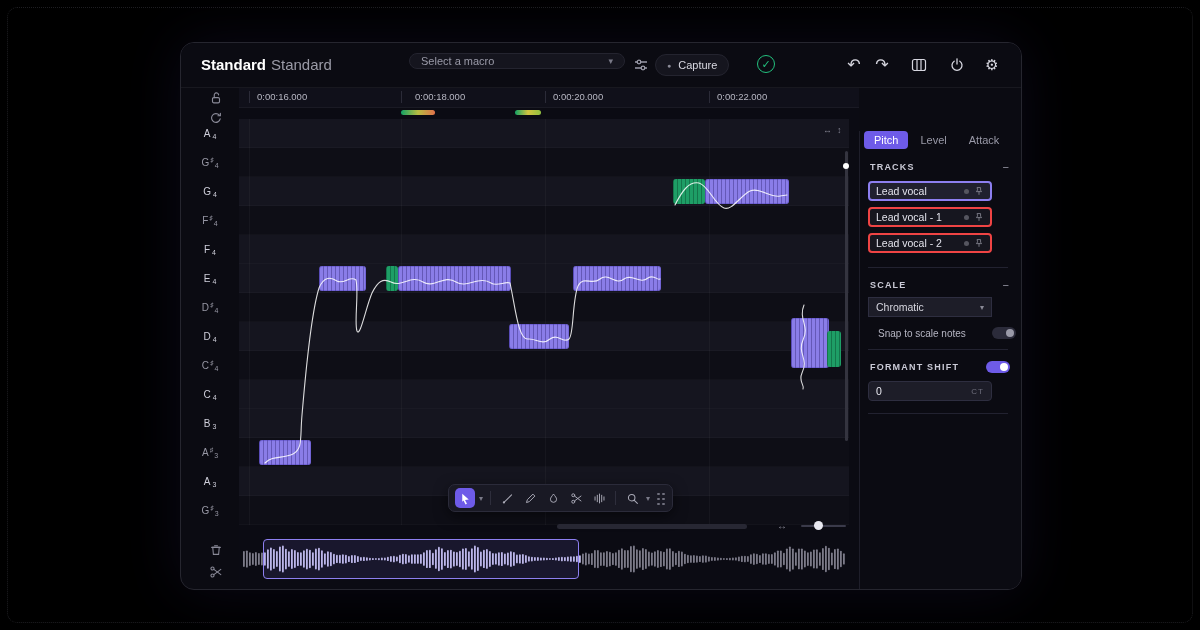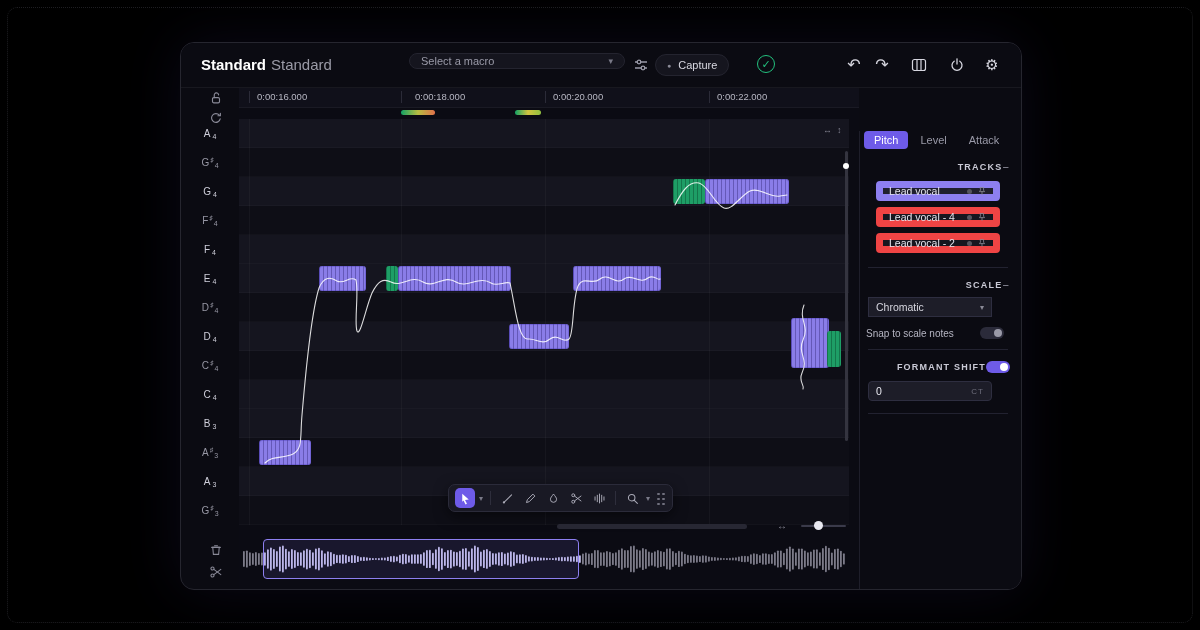--- a/index.html
+++ b/index.html
@@ -82,34 +82,34 @@
 
   
   .wavestrip{position:absolute;left:0;top:452px;width:610px;height:42px;}
   .wavesel{position:absolute;top:0;height:40px;border:1.5px solid #8d7ff0;border-radius:4px;background:rgba(130,118,240,.12);box-sizing:border-box;}
 
   
   .sidebar{position:absolute;left:678px;top:44px;width:162px;height:502px;border-left:1px solid #1e1e2a;background:#0b0b12;margin-top:44px;}
   .side-tabs{position:absolute;left:4px;top:0;display:flex;align-items:center;gap:2px;}
   .stab{padding:3px 10px;font-size:11px;color:#9a9aa8;border-radius:4px;}
   .stab.active{background:#6e5be8;color:#ffffff;}
-  .sec-head{position:absolute;left:10px;width:140px;display:flex;align-items:center;justify-content:flex-end;
+  .sec-head{position:absolute;left:10px;width:140px;display:flex;align-items:center;justify-content:space-between;
             color:#cacad6;font-size:9px;font-weight:bold;letter-spacing:1.2px;}
   .minus{color:#9a9aa8;font-size:11px;font-weight:normal;}
-  .track{position:absolute;left:16px;width:124px;height:20px;box-sizing:border-box;border:7px solid #ef4444;background:#16161f;
+  .track{position:absolute;left:8px;width:124px;height:20px;box-sizing:border-box;border:2px solid #ef4444;background:#16161f;
          border-radius:4px;display:flex;align-items:center;padding:0 6px;gap:5px;}
   .track.sel{border-color:#8d7ff0;background:#20202e;}
   .track .tl{flex:1;color:#e3e3ec;font-size:10.5px;white-space:nowrap;overflow:hidden;}
   .track .tdot{width:5px;height:5px;border-radius:50%;background:#55555f;}
   .track svg{width:10px;height:10px;color:#8a8a96;}
   .sdiv{position:absolute;left:8px;width:140px;height:1px;background:#222230;}
   .sselect{position:absolute;left:8px;width:124px;height:20px;box-sizing:border-box;border:1px solid #2e2e40;background:#1d1d28;
            border-radius:0;display:flex;align-items:center;justify-content:space-between;padding:0 7px;color:#d6d6df;font-size:10.5px;}
   .sselect .caret{color:#8a8a96;font-size:8px;}
-  .snaprow{position:absolute;left:6px;width:138px;display:flex;align-items:flex-end;justify-content:space-between;color:#b5b5c2;font-size:10px;}
+  .snaprow{position:absolute;left:18px;width:138px;display:flex;align-items:flex-end;justify-content:space-between;color:#b5b5c2;font-size:10px;}
   .toggle{position:relative;width:24px;height:12px;border-radius:6px;}
   .toggle.off{background:#2b2b3a;}
   .toggle.on{background:#6e5be8;}
   .toggle i{position:absolute;top:2px;width:8px;height:8px;border-radius:50%;}
   .toggle.off i{right:2px;background:#9a9aa8;}
   .toggle.on i{right:2px;background:#ffffff;}
   .sinput{position:absolute;left:8px;width:124px;height:20px;box-sizing:border-box;border:1px solid #2e2e40;background:#1d1d28;
           border-radius:4px;display:flex;align-items:center;justify-content:space-between;padding:0 7px;}
   .sinput .val{color:#eaeaf2;font-size:10.5px;}
   .sinput .unit{color:#6e6e7c;font-size:8px;letter-spacing:1px;}
@@ -622,21 +622,21 @@
 
       <div class="track sel" style="top:50px">
         <span class="tl">Lead vocal</span>
         <span class="tdot"></span>
         <svg viewBox="0 0 16 16" stroke="currentColor" stroke-width="1.3" fill="none" stroke-linecap="round">
           <path d="M5.5 2.5h5v4.2l1.6 2.3H3.9l1.6-2.3z"></path>
             <line x1="8" y1="9" x2="8" y2="13.5"></line>
         </svg>
       </div>
       <div class="track" style="top:76px">
-        <span class="tl">Lead vocal - 4</span>
+        <span class="tl">Lead vocal - 1</span>
         <span class="tdot"></span>
         <svg viewBox="0 0 16 16" stroke="currentColor" stroke-width="1.3" fill="none" stroke-linecap="round">
           <path d="M5.5 2.5h5v4.2l1.6 2.3H3.9l1.6-2.3z"></path>
             <line x1="8" y1="9" x2="8" y2="13.5"></line>
         </svg>
       </div>
       <div class="track" style="top:102px">
         <span class="tl">Lead vocal - 2</span>
         <span class="tdot"></span>
         <svg viewBox="0 0 16 16" stroke="currentColor" stroke-width="1.3" fill="none" stroke-linecap="round">

